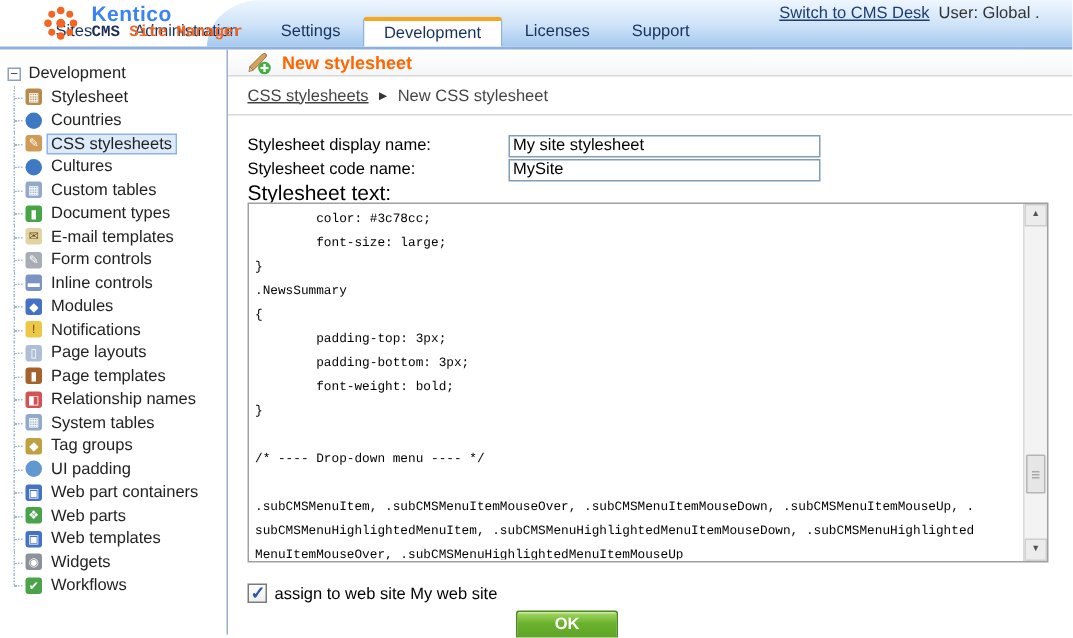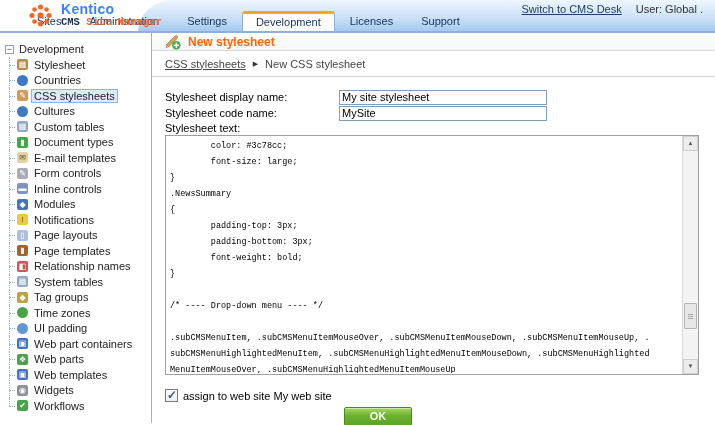--- a/index.html
+++ b/index.html
@@ -9,21 +9,21 @@
   
   .hdr { position:relative; height:33px; background:#fff; border-bottom:2px solid #8fb1d9; }
   .band { position:absolute; left:138px; right:0; top:0; bottom:0;
           background:linear-gradient(#eef6fe, #cde2f8 55%, #a6c9ef);
           border-top-left-radius:40px 34px; }
   .brand { position:absolute; left:27px; top:2px; display:flex; gap:7px; align-items:center; z-index:2; }
   .brand-names { display:flex; flex-direction:column; line-height:13px; }
   .brand-top { font-size:14px; font-weight:bold; color:#3b82f6; letter-spacing:.3px; }
   .brand-sub { font-size:10.5px; font-weight:bold; color:#1b2c55;font-family:Liberation Mono, monospace; }
   .brand-sub .accent { color:#f26522; }
-  .toplinks { position:absolute; right:12px; top:3px; font-size:11px; color:#333; display:flex; gap:14px; z-index:2;}
+  .toplinks { position:absolute; right:22px; top:3px; font-size:11px; color:#333; display:flex; gap:6px; z-index:2;}
   .switch-link { color:#1e3c6e; text-decoration:underline; cursor:pointer; }
   .user b { font-weight:normal; }
   .tabs { position:absolute; left:24px; bottom:0; display:flex; gap:2px; align-items:flex-end; }
   .tab { height:18px; padding:2px 13px 0; font-size:11px; color:#16325c; cursor:pointer; white-space:nowrap; }
   .tab.active { background:#fff; border:1px solid #8fb1d9; border-bottom:none;
                 border-top:3px solid #f5a623; border-radius:3px 3px 0 0; height:20px; padding-top:2px; }
 
   
   .content-row { display:flex; height:390px; }
   .sidebar { width:152px; border-right:1px solid #9ab0cc; background:#fff; padding-top:8px; overflow:hidden; }
@@ -52,21 +52,21 @@
                  background:linear-gradient(#ffffff,#f4f6f8); border-bottom:1px solid #d8d8d8; }
   .page-title { font-size:12px; font-weight:bold; color:#ff6600; }
   .breadcrumb { height:26px; display:flex; align-items:center; gap:7px; padding-left:13px;
                 font-size:11px; color:#444; border-bottom:1px solid #d8d8d8; }
   .crumb-link { text-decoration:underline; cursor:pointer; color:#444; }
   .crumb-sep { font-size:7px; color:#333; }
 
   .form { padding-top:12px; }
   .form-row { display:flex; align-items:center; height:16px; margin-left:13px; }
   .form-label { width:174px; font-size:11px; color:#000; }
-  .form-label-row { height:13px; margin-left:13px; font-size:11px; display:flex; align-items:center; }
+  .form-label-row { height:13px; margin-left:13px; font-size:14px; display:flex; align-items:center; }
   input.text { width:208px; height:15px; border:1px solid #7f9db9; font-size:11px; padding:0 2px;
                font-family:"Liberation Sans", sans-serif; color:#000; background:#fff; }
 
   .codebox { position:relative; margin:1px 0 0 13px; width:534px; height:240px;
              border:1px solid #a0a0a0; background:#fff; }
   .code-content { position:absolute; top:1px; left:1px; right:17px; bottom:1px; padding:1px 3px;
                   font-family:"Liberation Mono","DejaVu Sans Mono", monospace;
                   font-size:8.5px; line-height:16px; white-space:pre; overflow:hidden; color:#000; }
   .scrollbar { position:absolute; top:0; right:0; bottom:0; width:16px; background:#f3f3f3;
                border-left:1px solid #d9d9d9; }
@@ -216,24 +216,20 @@
         <div class="tree-item">
           <span class="tree-icon" style="background: rgb(147, 169, 200);">▦</span>
           <span class="tree-label">System tables</span>
         </div>
 
         <div class="tree-item">
           <span class="tree-icon" style="background: rgb(191, 160, 67);">◆</span>
           <span class="tree-label">Tag groups</span>
         </div>
 
-        <div class="tree-item">
-          <span class="tree-icon" style="background: rgb(74, 163, 74); border-radius: 50%;"></span>
-          <span class="tree-label">Time zones</span>
-        </div>
 
         <div class="tree-item">
           <span class="tree-icon" style="background: rgb(97, 152, 207); border-radius: 50%;"></span>
           <span class="tree-label">UI padding</span>
         </div>
 
         <div class="tree-item">
           <span class="tree-icon" style="background: rgb(68, 114, 196);">▣</span>
           <span class="tree-label">Web part containers</span>
         </div>

